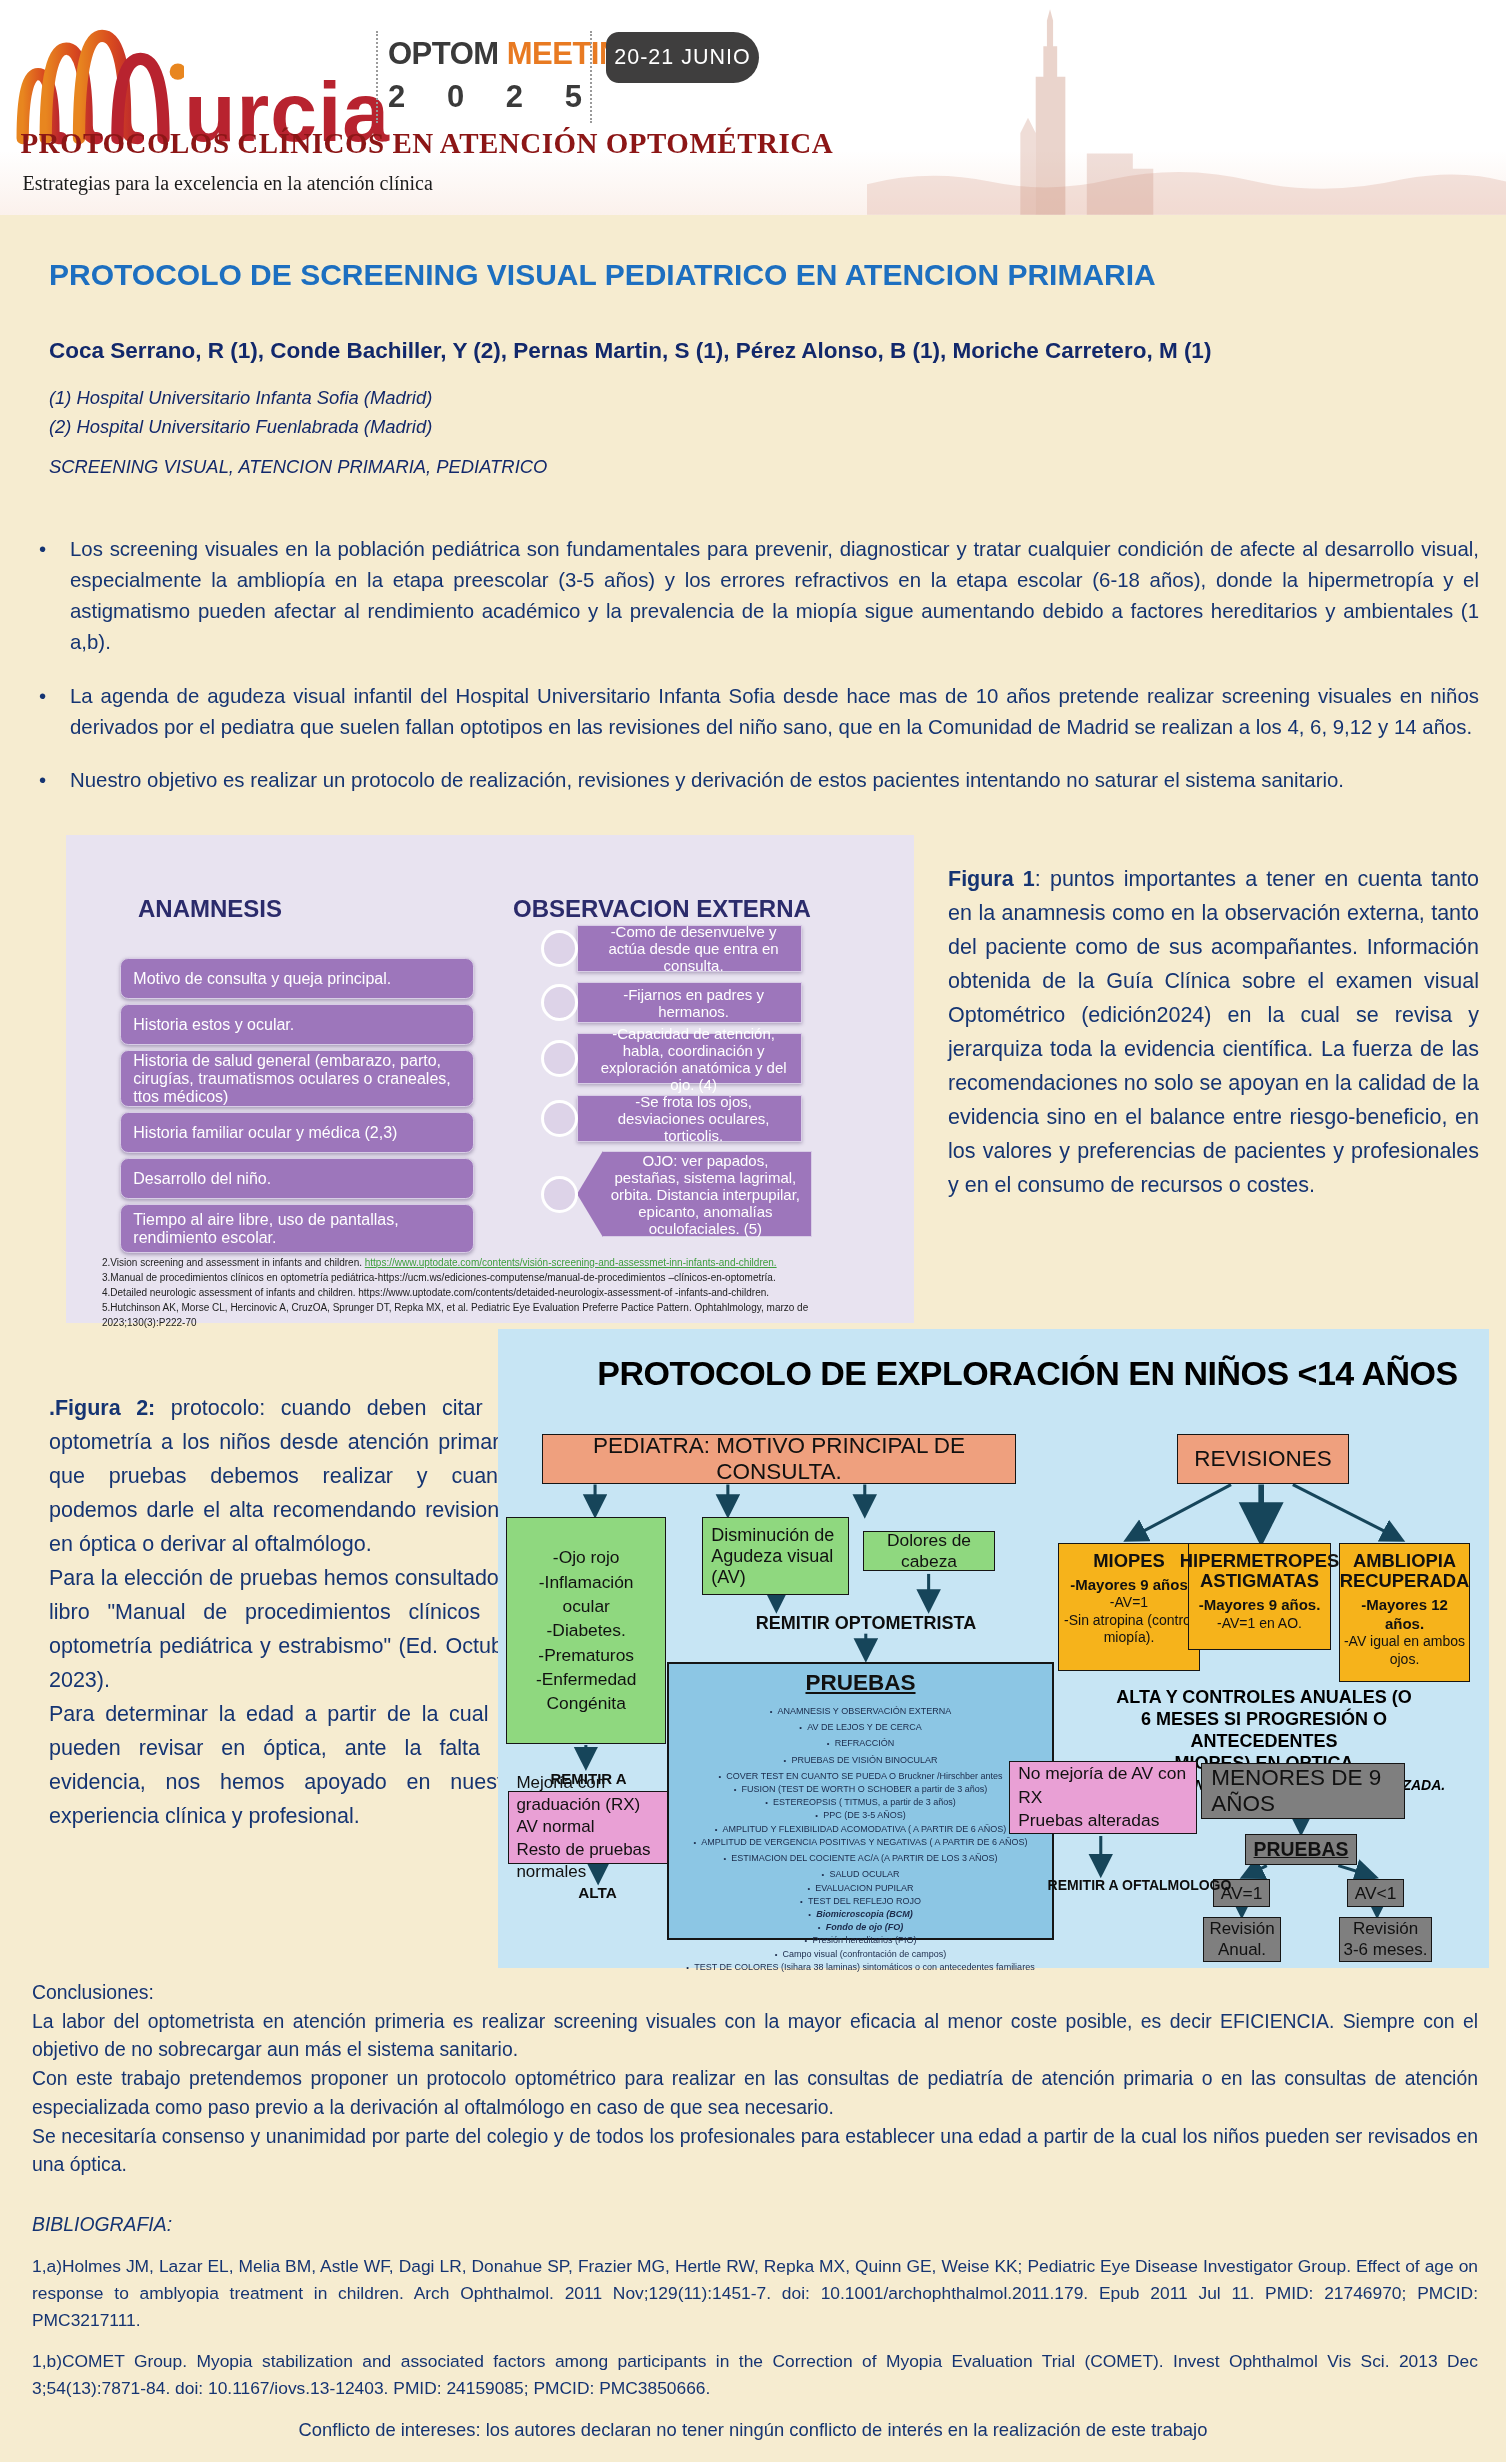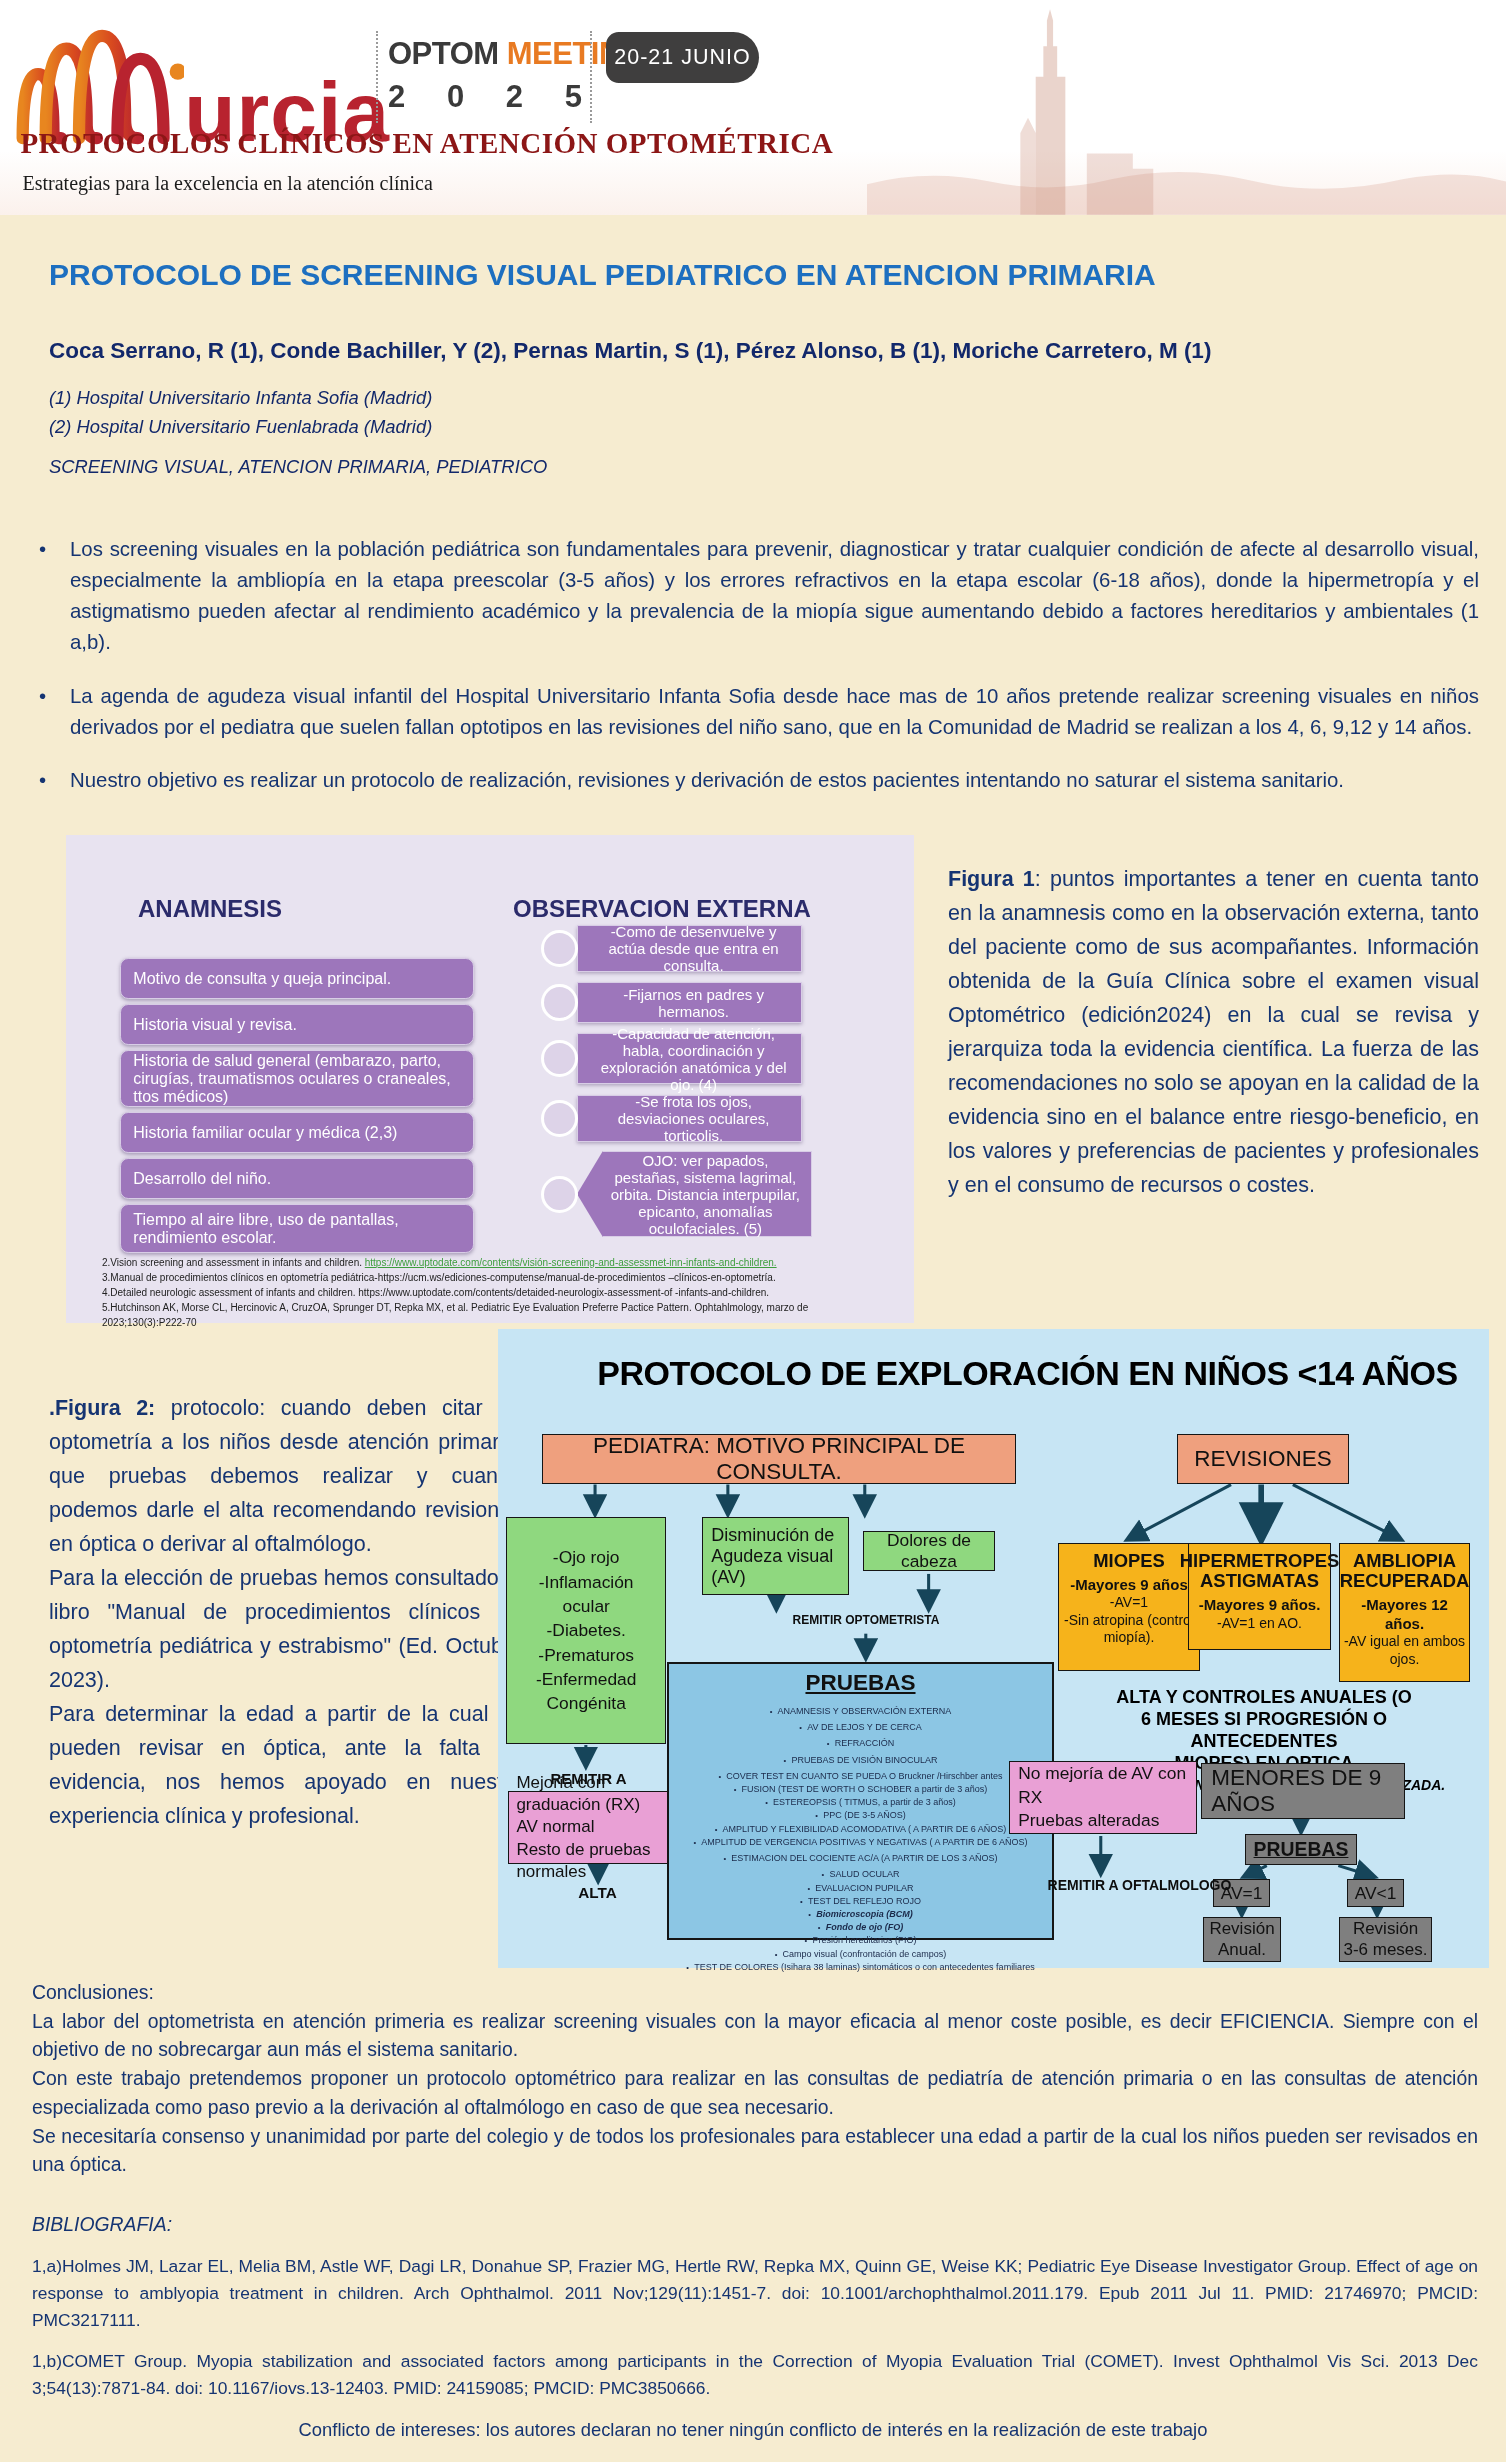--- a/index.html
+++ b/index.html
@@ -135,21 +135,21 @@
     <div class="blt">Los screening visuales en la población pediátrica son fundamentales para prevenir, diagnosticar y tratar cualquier condición de afecte al desarrollo visual, especialmente la ambliopía en la etapa preescolar (3-5 años) y los errores refractivos en la etapa escolar (6-18 años), donde la hipermetropía y el astigmatismo pueden afectar al rendimiento académico y la prevalencia de la miopía sigue aumentando debido a factores hereditarios y ambientales (1 a,b).</div>
     <div class="blt">La agenda de agudeza visual infantil del Hospital Universitario Infanta Sofia desde hace mas de 10 años pretende realizar screening visuales en niños derivados por el pediatra que suelen fallan optotipos en las revisiones del niño sano, que en la Comunidad de Madrid se realizan a los 4, 6, 9,12 y 14 años.</div>
     <div class="blt">Nuestro objetivo es realizar un protocolo de realización, revisiones y derivación de estos pacientes intentando no saturar el sistema sanitario.</div>
   </div>
 
   <div class="f1">
     <div class="fig1-h" style="left:72px;top:60px;">ANAMNESIS</div>
     <div class="fig1-h" style="left:447px;top:60px;">OBSERVACION EXTERNA</div>
 
     <div class="anm-box" style="top:123px;height:41px;">Motivo de consulta y queja principal.</div>
-    <div class="anm-box" style="top:169px;height:41px;">Historia visual y revisa.</div>
+    <div class="anm-box" style="top:169px;height:41px;">Historia estos y ocular.</div>
     <div class="anm-box" style="top:215px;height:57px;">Historia de salud general (embarazo, parto, cirugías, traumatismos oculares o craneales, ttos médicos)</div>
     <div class="anm-box" style="top:277px;height:41px;">Historia familiar ocular y médica (2,3)</div>
     <div class="anm-box" style="top:323px;height:41px;">Desarrollo del niño.</div>
     <div class="anm-box" style="top:369px;height:49px;">Tiempo al aire libre, uso de pantallas, rendimiento escolar.</div>
 
     <div class="obs-row" style="top:90px;height:47px;">
       <div class="obs-circle" style="top:5.1px;"></div>
       <div class="obs-box" style="top:0;height:47px;">-Como de desenvuelve y actúa desde que entra en consulta.</div>
     </div>
     <div class="obs-row" style="top:147px;height:41px;">
@@ -224,21 +224,21 @@
 -Inflamación
 ocular
 -Diabetes.
 -Prematuros
 -Enfermedad
 Congénita</div>
     <div class="fc-box green pre" style="left:204px;top:188px;width:147px;height:78px;font-size:18px;text-align:left;justify-content:flex-start;padding-left:8.2px;">Disminución de
 Agudeza visual (AV)</div>
     <div class="fc-box green" style="left:365px;top:202px;width:132px;height:40px;font-size:17.4px;">Dolores de cabeza</div>
 
-    <div class="fc-lbl" style="left:230px;top:284px;width:276px;font-size:12px;">REMITIR OPTOMETRISTA</div>
+    <div class="fc-lbl" style="left:230px;top:284px;width:276px;font-size:18px;">REMITIR OPTOMETRISTA</div>
     <div class="fc-lbl" style="left:6.1px;top:441px;width:169px;font-size:15px;">REMITIR A OFTALMOGO</div>
 
     <div class="fc-box blueb" style="left:169px;top:333px;width:387px;height:278px;">
       <div class="pr-title">PRUEBAS</div>
       <ul class="pr-list">
         <li class="sp"><span>ANAMNESIS  Y OBSERVACIÓN  EXTERNA</span></li>
         <li class="sp"><span>AV DE LEJOS  Y DE  CERCA</span></li>
         <li class="sp"><span>REFRACCIÓN</span></li>
         <li class="sp"><span>PRUEBAS  DE  VISIÓN  BINOCULAR</span></li>
         <li><span>COVER  TEST  EN  CUANTO  SE  PUEDA   O  Bruckner /Hirschber antes</span></li>

